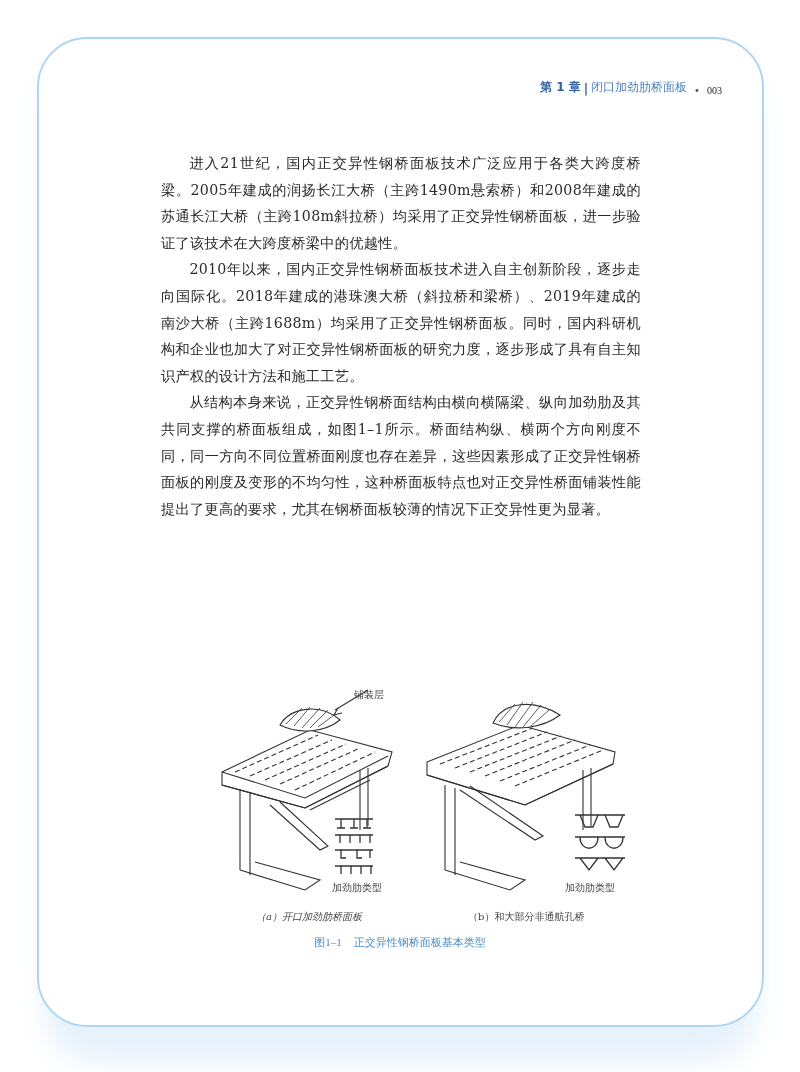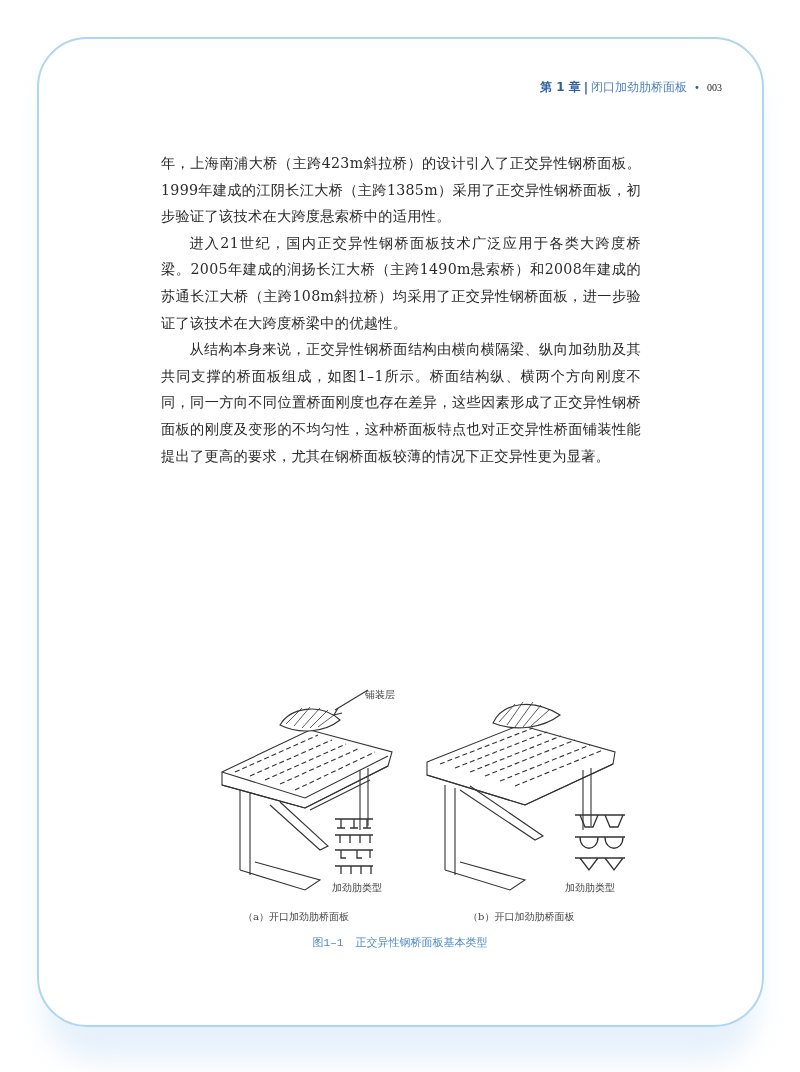--- a/index.html
+++ b/index.html
@@ -14,21 +14,21 @@
     background: #e6f1fb;
     filter: blur(14px);
   }
   .card {
     position: absolute; left: 37px; top: 37px; width: 723px; height: 986px;
     border: 2.5px solid #aed6f2; border-radius: 50px; background: #fff;
   }
   .header {
     position: absolute; top: 79px; right: 78px; font-size: 12px;
     font-family: "DejaVu Sans", "Liberation Sans", sans-serif;
-    color: #2f5f9e; display: flex; align-items: center; white-space: nowrap;
+    color: #2f5f9e; display: flex; align-items: flex-end; white-space: nowrap;
   }
   .header .chap { font-weight: bold; }
   .header .bar { margin: 0 3px; font-weight: bold; }
   .header .title { color: #4b7fbf; }
   .header .dot { margin: 0 7px; color: #2f5f9e; font-size: 10px; }
   .header .page { color: #222; font-family: "Liberation Serif", serif; font-size: 10px; }
   .body-text {
     position: absolute; left: 161px; top: 150px; width: 480px;
     font-size: 14.2px; line-height: 26.6px; color: #2a2a2a; letter-spacing: 0.3px;
     text-align: justify;
@@ -38,41 +38,41 @@
   sup { font-size: 8px; line-height: 0; }
   .figure {
     position: absolute; left: 210px; top: 680px; width: 430px; height: 220px;
   }
   .fig-label { position: absolute; font-size: 10px; color: #444; }
   .subcap {
     position: absolute; top: 910px; font-size: 10px; color: #444;
   }
   .caption {
     position: absolute; top: 935px; left: 0; width: 800px; text-align: center;
-    font-family: Liberation Mono, monospace; font-size: 11px; color: #4a8ac8;
+    font-family: Liberation Serif, serif; font-size: 11px; color: #4a8ac8;
   }
   .caption .num { margin-right: 12px; }
 </style>
 </head>
 <body>
 
 <div class="shadow"></div>
 <div class="card"></div>
 
 <div class="header">
   <span class="chap">第 1 章</span>
   <span class="bar">|</span>
   <span class="title">闭口加劲肋桥面板</span>
   <span class="dot">•</span>
   <span class="page">003</span>
 </div>
 
 <div class="body-text">
-  <p class="noindent">年，上海南浦大桥（主跨423m斜拉桥）的设计引入了正交异性钢桥面板。1999年建成的江阴长江大桥（主跨1385m）采用了正交异性钢桥面板，初步验证了该技术在大跨度悬索桥中的适用性。</p>
   <p>进入21世纪，国内正交异性钢桥面板技术广泛应用于各类大跨度桥梁。2005年建成的润扬长江大桥（主跨1490m悬索桥）和2008年建成的苏通长江大桥（主跨108m斜拉桥）均采用了正交异性钢桥面板，进一步验证了该技术在大跨度桥梁中的优越性。</p>
+  <p>2010年以来，国内正交异性钢桥面板技术进入自主创新阶段，逐步走向国际化。2018年建成的港珠澳大桥（斜拉桥和梁桥）、2019年建成的南沙大桥（主跨1688m）均采用了正交异性钢桥面板。同时，国内科研机构和企业也加大了对正交异性钢桥面板的研究力度，逐步形成了具有自主知识产权的设计方法和施工工艺。</p>
   <p>从结构本身来说，正交异性钢桥面结构由横向横隔梁、纵向加劲肋及其共同支撑的桥面板组成，如图1–1所示。桥面结构纵、横两个方向刚度不同，同一方向不同位置桥面刚度也存在差异，这些因素形成了正交异性钢桥面板的刚度及变形的不均匀性，这种桥面板特点也对正交异性桥面铺装性能提出了更高的要求，尤其在钢桥面板较薄的情况下正交异性更为显著。</p>
 </div>
 
 <div class="figure">
   <svg width="430" height="220" viewBox="0 0 430 220">
     <g fill="none" stroke="#333" stroke-width="1.1">
 
       <g>
         <path d="M12 92 L100 50 L182 72 L178 86 L95 128 L12 105 Z" fill="#fff"></path>
         <path d="M12 92 L95 118 L178 76"></path>
@@ -129,23 +129,23 @@
         <path d="M45 110 L120 160 L128 156 L55 106"></path>
         <path d="M168 90 L168 150 M176 88 L176 146"></path>
         <g stroke-width="1.3">
           <path d="M160 135 L210 135 M165 135 L170 147 L178 147 L183 135 M190 135 L195 147 L203 147 L208 135"></path>
           <path d="M160 157 L210 157 M165 157 C165 172 183 172 183 157 M190 157 C190 172 208 172 208 157"></path>
           <path d="M160 178 L210 178 M165 178 L174 190 L183 178 M190 178 L199 190 L208 178"></path>
         </g>
       </g>
     </g>
   </svg>
-  <span class="fig-label" style="left:155px;top:8px;">铺装层</span>
+  <span class="fig-label" style="left:144px;top:8px;">铺装层</span>
   <span class="fig-label" style="left:122px;top:201px;">加劲肋类型</span>
   <span class="fig-label" style="left:355px;top:201px;">加劲肋类型</span>
 </div>
 
-<span class="subcap" style="left:243px;">（a）开口加劲肋桥面板</span>
-<span class="subcap" style="left:468px;">（b）开口加劲肋桥面板</span>
+<span class="subcap" style="left:256px;font-style:italic;">（a）开口加劲肋桥面板</span>
+<span class="subcap" style="left:468px;">（b）和大部分非通航孔桥</span>
 
 <div class="caption">
   <span class="num">图1–1</span><span>正交异性钢桥面板基本类型</span>
 </div>
 
 </body></html>

